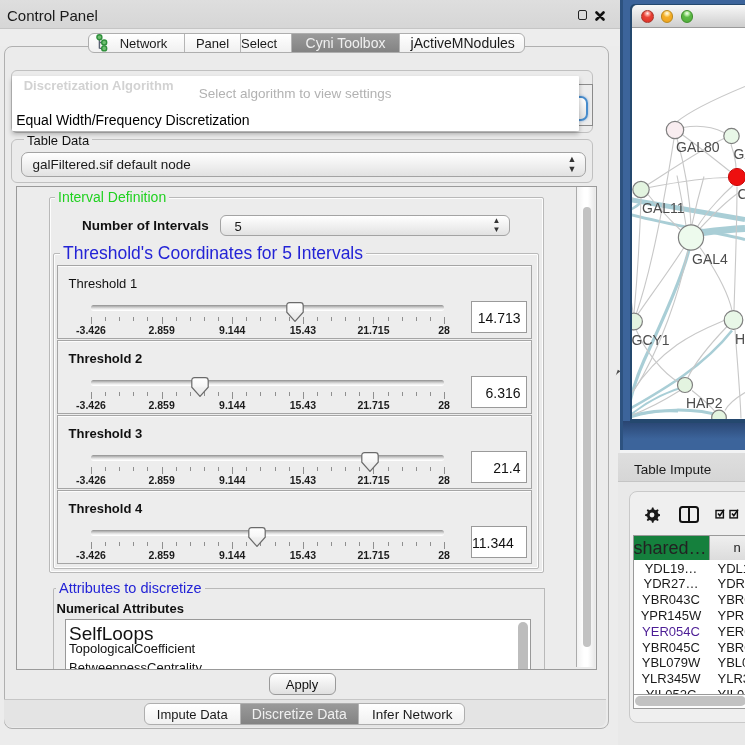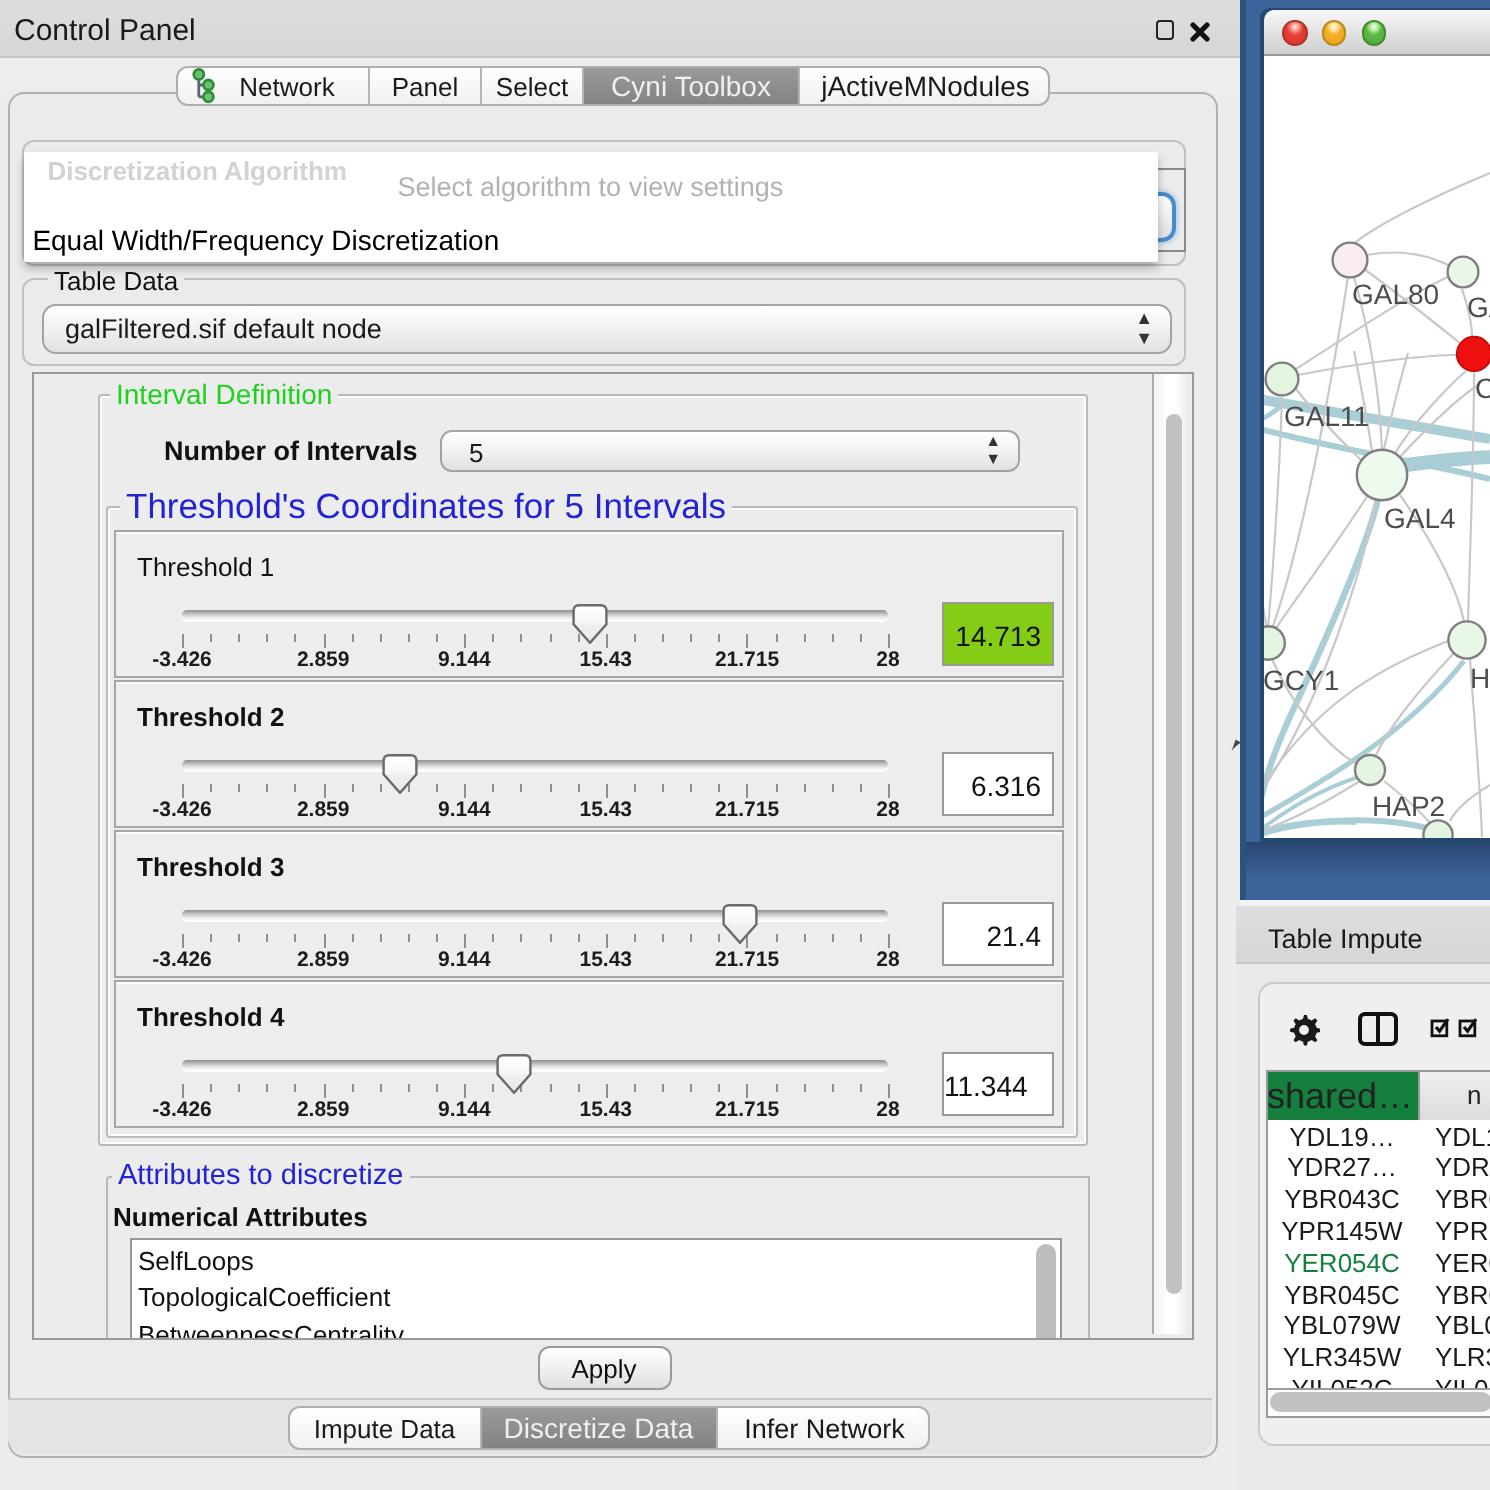--- a/index.html
+++ b/index.html
@@ -13,21 +13,21 @@
 <div class="abs" style="left:577.5px;top:10.3px;width:9.5px;height:9.5px;border:1.8px solid #222;border-radius:2px;box-sizing:border-box"></div>
 <svg class="abs" style="left:594.5px;top:11px" width="10" height="10" viewBox="0 0 10 10">
     <path d="M1.5 1.5 L8.5 8.5 M8.5 1.5 L1.5 8.5" stroke="#111" stroke-width="2.6" stroke-linecap="round"></path>
   </svg>
 
 <div class="abs" style="left:3.5px;top:46px;width:603.5px;height:681px;background:#ebebeb;border:1px solid #b0b0b0;border-radius:8px"></div>
 
 <div style="position:absolute;left:88px;top:32.5px;width:436.5px;height:20.5px;background:linear-gradient(#ffffff,#f0f0f0);border:1px solid #aeaeae;border-radius:6px;box-sizing:border-box;overflow:hidden">
     <div style="position:absolute;left:0px;top:0;width:96px;height:100%;border-right:1px solid #b5b5b5;padding-left:14px;color:#1a1a1a;font-size:13px;text-align:center;line-height:19.5px;box-sizing:border-box">Network</div>
     <div style="position:absolute;left:96px;top:0;width:56px;height:100%;border-right:1px solid #b5b5b5;color:#1a1a1a;font-size:13px;text-align:center;line-height:19.5px;box-sizing:border-box">Panel</div>
-    <div style="position:absolute;left:152px;top:0;width:51px;height:100%;border-right:1px solid #b5b5b5;color:#1a1a1a;font-size:13px;text-align:center;line-height:19.5px;box-sizing:border-box">Select</div>
+    <div style="position:absolute;left:152px;top:0;width:51px;height:100%;border-right:1px solid #b5b5b5;color:#1a1a1a;font-size:13px;line-height:19.5px;box-sizing:border-box">Select</div>
     <div style="position:absolute;left:203px;top:0;width:108px;height:100%;background:linear-gradient(#9a9a9a,#838383);border-right:1px solid #b5b5b5;color:#f0f0f0;font-size:14px;text-align:center;line-height:19.5px;box-sizing:border-box">Cyni Toolbox</div>
     <div style="position:absolute;left:311px;top:0;width:125.5px;height:100%;color:#1a1a1a;font-size:14px;text-align:center;line-height:19.5px;box-sizing:border-box">jActiveMNodules</div>
   </div>
 <svg width="15" height="21" viewBox="0 0 15 21" style="position:absolute;left:93px;top:31px">
 <path d="M6.4 7 L6.4 17.4 M6.4 11.5 L11 11.5 M6.4 17.4 L11 17.4" stroke="#5a6273" stroke-width="1.4" fill="none"></path>
 <circle cx="6.4" cy="6.2" r="2.5" fill="#6fbf72" stroke="#2e8f3a" stroke-width="1.4"></circle>
 <circle cx="11.2" cy="11.5" r="2.5" fill="#6fbf72" stroke="#2e8f3a" stroke-width="1.4"></circle>
 <circle cx="11.2" cy="17.4" r="2.5" fill="#6fbf72" stroke="#2e8f3a" stroke-width="1.4"></circle>
 </svg>
 
@@ -98,21 +98,21 @@
 <defs>
         <linearGradient id="th265" x1="0" y1="0" x2="0" y2="1">
           <stop offset="0" stop-color="#ffffff"></stop>
           <stop offset="0.45" stop-color="#f7f7f7"></stop>
           <stop offset="0.55" stop-color="#efefef"></stop>
           <stop offset="1" stop-color="#e8e8e8"></stop>
         </linearGradient>
       </defs>
 <path d="M 4.6 0.6 L 15.4 0.6 Q 18.2 0.6 18.2 3.4 L 18.2 10.2 L 10 19.4 L 1.8 10.2 L 1.8 3.4 Q 1.8 0.6 4.6 0.6 Z" fill="url(#th265)" stroke="#6a6a6a" stroke-width="1.2"></path>
     </svg>
-<div style="position:absolute;left:413.5px;top:35px;width:55.5px;height:32px;background:#84cc16;border:1px solid #9a9a9a;font-size:14px;color:#111;text-align:right;line-height:32px;padding-right:5px;box-sizing:border-box">14.713</div>
+<div style="position:absolute;left:413.5px;top:35px;width:55.5px;height:32px;background:#ffffff;border:1px solid #9a9a9a;font-size:14px;color:#111;text-align:right;line-height:32px;padding-right:5px;box-sizing:border-box">14.713</div>
 </div>
 <div style="position:absolute;left:56.5px;top:340px;width:473.0px;height:72px;background:#ededed;border:1px solid #a5a5a5;box-shadow:inset 0 1px 0 rgba(255,255,255,.8)">
 <div style="position:absolute;left:11px;top:9.5px;font-size:13px;font-weight:bold;color:#111">Threshold 2</div>
 <div style="position:absolute;left:33.5px;top:39px;width:353px;height:5px;border-radius:2.5px;background:linear-gradient(#8f8f8f,#c9c9c9 45%,#eeeeee 80%,#f8f8f8);box-shadow:0 1px 0 rgba(255,255,255,.9)"></div>
 <div style="position:absolute;left:33.50px;top:50.5px;width:1px;height:7px;background:#8f8f8f"></div>
     <div style="position:absolute;left:47.62px;top:50.5px;width:1px;height:4.5px;background:#8f8f8f"></div>
     <div style="position:absolute;left:61.74px;top:50.5px;width:1px;height:4.5px;background:#8f8f8f"></div>
     <div style="position:absolute;left:75.86px;top:50.5px;width:1px;height:4.5px;background:#8f8f8f"></div>
     <div style="position:absolute;left:89.98px;top:50.5px;width:1px;height:4.5px;background:#8f8f8f"></div>
     <div style="position:absolute;left:104.10px;top:50.5px;width:1px;height:7px;background:#8f8f8f"></div>
@@ -249,21 +249,21 @@
       </defs>
 <path d="M 4.6 0.6 L 15.4 0.6 Q 18.2 0.6 18.2 3.4 L 18.2 10.2 L 10 19.4 L 1.8 10.2 L 1.8 3.4 Q 1.8 0.6 4.6 0.6 Z" fill="url(#th490)" stroke="#6a6a6a" stroke-width="1.2"></path>
     </svg>
 <div style="position:absolute;left:413.5px;top:35px;width:55.5px;height:32px;background:#fff;border:1px solid #9a9a9a;font-size:14px;color:#111;text-align:right;line-height:32px;padding-right:19px;box-sizing:border-box">11.344</div>
 </div>
 
 <div class="abs" style="left:52.5px;top:588px;width:490px;height:80px;border:1px solid #b9b9b9;border-bottom:none;border-top-left-radius:2px"></div>
 <div class="abs" style="left:56px;top:579.8px;background:#ececec;padding:0 3px;font-size:14.5px;color:#2323d6">Attributes to discretize</div>
 <div class="abs" style="left:56.5px;top:600.5px;font-size:13px;font-weight:bold;color:#111">Numerical Attributes</div>
 <div class="abs" style="left:65px;top:618.5px;width:464px;height:49.5px;background:#ffffff;border:1px solid #999;overflow:hidden">
-  <div class="abs" style="left:3px;top:3.5px;font-size:13px;color:#111">SelfLoops</div>
+  <div class="abs" style="left:3px;top:3.5px;font-size:19px;color:#111">SelfLoops</div>
   <div class="abs" style="left:3px;top:21.8px;font-size:13px;color:#111">TopologicalCoefficient</div>
   <div class="abs" style="left:3px;top:40.1px;font-size:13px;color:#111">BetweennessCentrality</div>
   <div class="abs" style="left:452px;top:2px;width:10px;height:60px;border-radius:5px;background:#bdbdbd"></div>
 </div>
 
 <div class="abs" style="left:268.5px;top:672.5px;width:67px;height:22px;border-radius:6px;background:linear-gradient(#ffffff,#e0e0e0);border:1px solid #9a9a9a;box-sizing:border-box;text-align:center;font-size:13px;color:#111;line-height:21px">Apply</div>
 
 <div class="abs" style="left:4px;top:699px;width:602px;height:27px;background:#e4e4e4;border-top:1px solid #c6c6c6;border-radius:0 0 8px 8px"></div>
 <div style="position:absolute;left:144px;top:702.5px;width:320.5px;height:22.5px;background:linear-gradient(#ffffff,#f0f0f0);border:1px solid #aeaeae;border-radius:6px;box-sizing:border-box;overflow:hidden">
     <div style="position:absolute;left:0px;top:0;width:95.5px;height:100%;border-right:1px solid #b5b5b5;color:#1a1a1a;font-size:13px;text-align:center;line-height:21.5px;box-sizing:border-box">Impute Data</div>
@@ -370,21 +370,21 @@
   <div class="abs" style="left:76px;top:0;width:37px;height:24px;background:linear-gradient(#efefef,#dcdcdc);font-size:13px;color:#222;line-height:24px;padding-left:24px">n</div>
   <div class="abs" style="left:0;top:24.5px;width:113px;height:134px;overflow:hidden">
     <div style="position:absolute;left:0px;top:0.0px;width:75px;text-align:center;font-size:13px;color:#1a1a1a">YDL19…</div>
       <div style="position:absolute;left:84px;top:0.0px;font-size:13px;color:#1a1a1a">YDL1</div>
       <div style="position:absolute;left:0px;top:15.8px;width:75px;text-align:center;font-size:13px;color:#1a1a1a">YDR27…</div>
       <div style="position:absolute;left:84px;top:15.8px;font-size:13px;color:#1a1a1a">YDR2</div>
       <div style="position:absolute;left:0px;top:31.6px;width:75px;text-align:center;font-size:13px;color:#1a1a1a">YBR043C</div>
       <div style="position:absolute;left:84px;top:31.6px;font-size:13px;color:#1a1a1a">YBR0</div>
       <div style="position:absolute;left:0px;top:47.4px;width:75px;text-align:center;font-size:13px;color:#1a1a1a">YPR145W</div>
       <div style="position:absolute;left:84px;top:47.4px;font-size:13px;color:#1a1a1a">YPR1</div>
-      <div style="position:absolute;left:0px;top:63.2px;width:75px;text-align:center;font-size:13px;color:#15803d">YER054C</div>
+      <div style="position:absolute;left:0px;top:63.2px;width:75px;text-align:center;font-size:13px;color:#4c1d95">YER054C</div>
       <div style="position:absolute;left:84px;top:63.2px;font-size:13px;color:#1a1a1a">YER0</div>
       <div style="position:absolute;left:0px;top:79.0px;width:75px;text-align:center;font-size:13px;color:#1a1a1a">YBR045C</div>
       <div style="position:absolute;left:84px;top:79.0px;font-size:13px;color:#1a1a1a">YBR0</div>
       <div style="position:absolute;left:0px;top:94.8px;width:75px;text-align:center;font-size:13px;color:#1a1a1a">YBL079W</div>
       <div style="position:absolute;left:84px;top:94.8px;font-size:13px;color:#1a1a1a">YBL0</div>
       <div style="position:absolute;left:0px;top:110.6px;width:75px;text-align:center;font-size:13px;color:#1a1a1a">YLR345W</div>
       <div style="position:absolute;left:84px;top:110.6px;font-size:13px;color:#1a1a1a">YLR3</div>
       <div style="position:absolute;left:0px;top:126.4px;width:75px;text-align:center;font-size:13px;color:#1a1a1a">YIL052C</div>
       <div style="position:absolute;left:84px;top:126.4px;font-size:13px;color:#1a1a1a">YIL0</div>
   </div>

